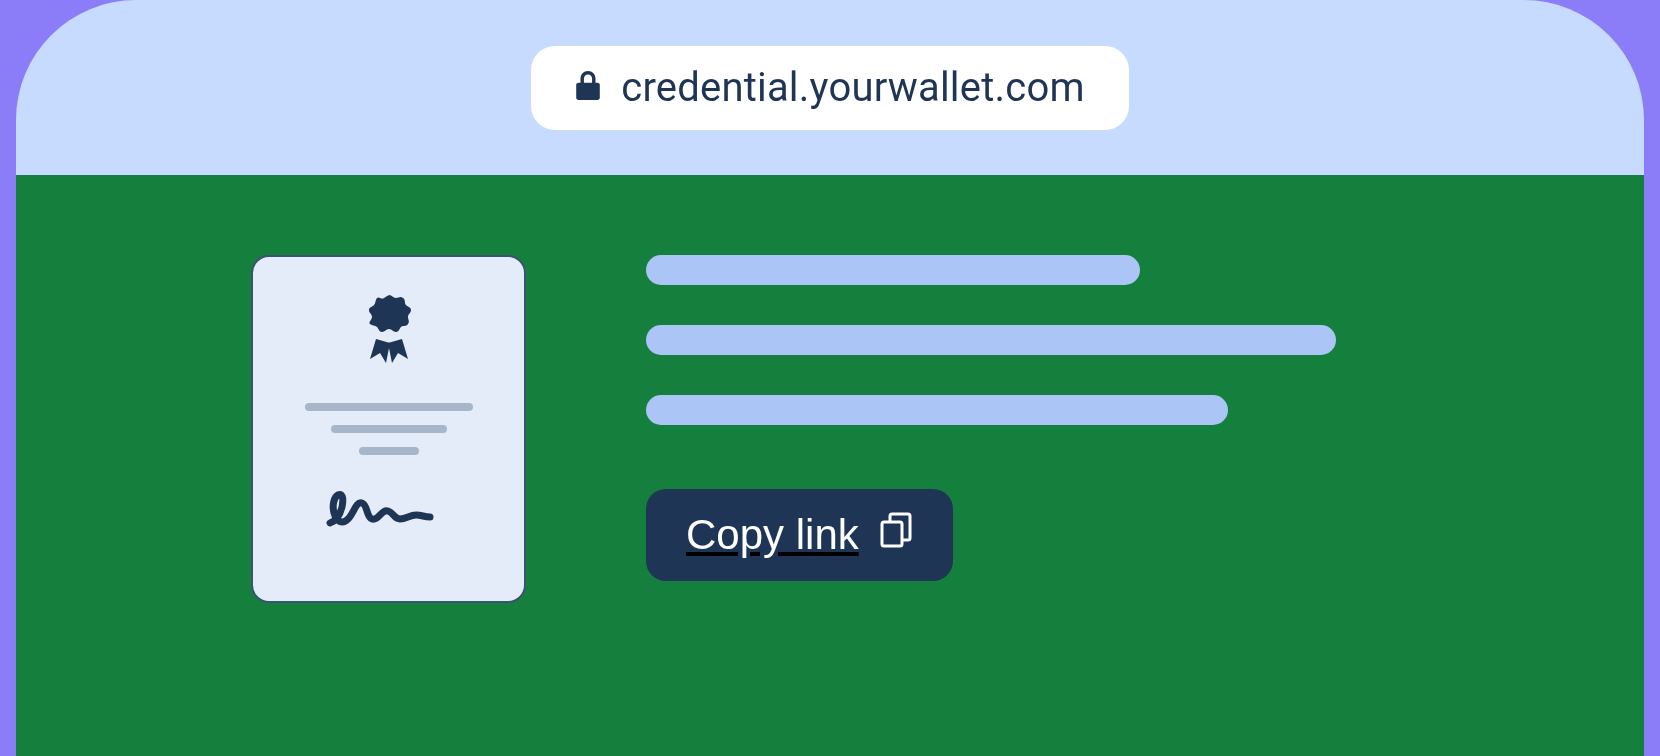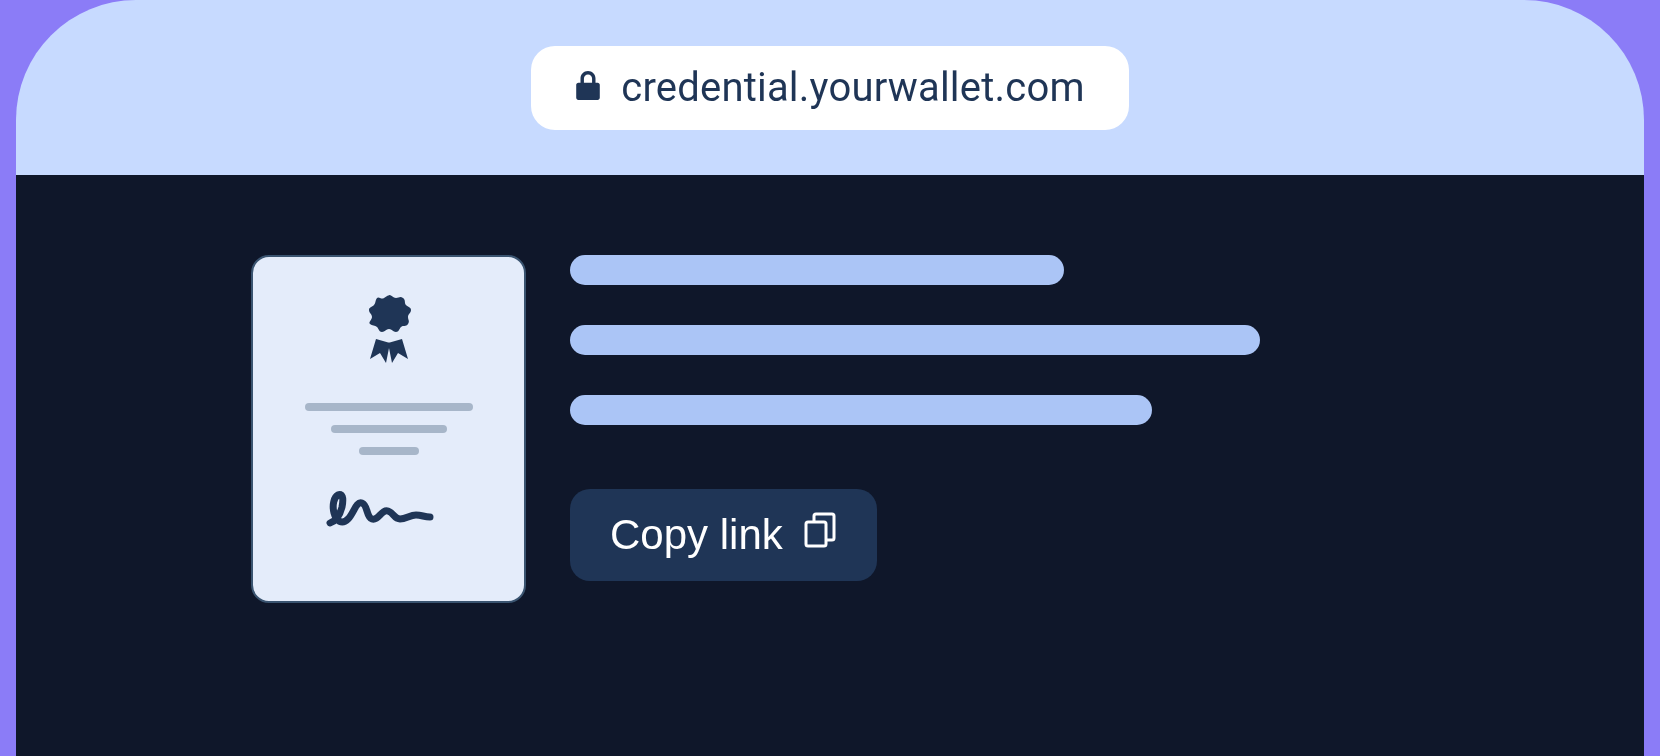--- a/index.html
+++ b/index.html
@@ -39,25 +39,26 @@
     width: 26px;
     height: 30px;
     color: #1f3556;
   }
   .url-text {
     font-size: 40px;
     color: #1f3556;
     letter-spacing: 0.2px;
   }
   .content-zone {
-    background: #0f172a;
+    background: #15803d;
     height: calc(100% - 175px);
     padding: 80px 0 0 0;
     display: flex;
-    gap: 44px;
+    gap: 120px;
+    text-decoration: underline;
   }
   .left-col {
     width: 510px;
     display: flex;
     justify-content: flex-end;
   }
   .certificate-card {
     width: 275px;
     height: 348px;
     background: #e4ecfa;

